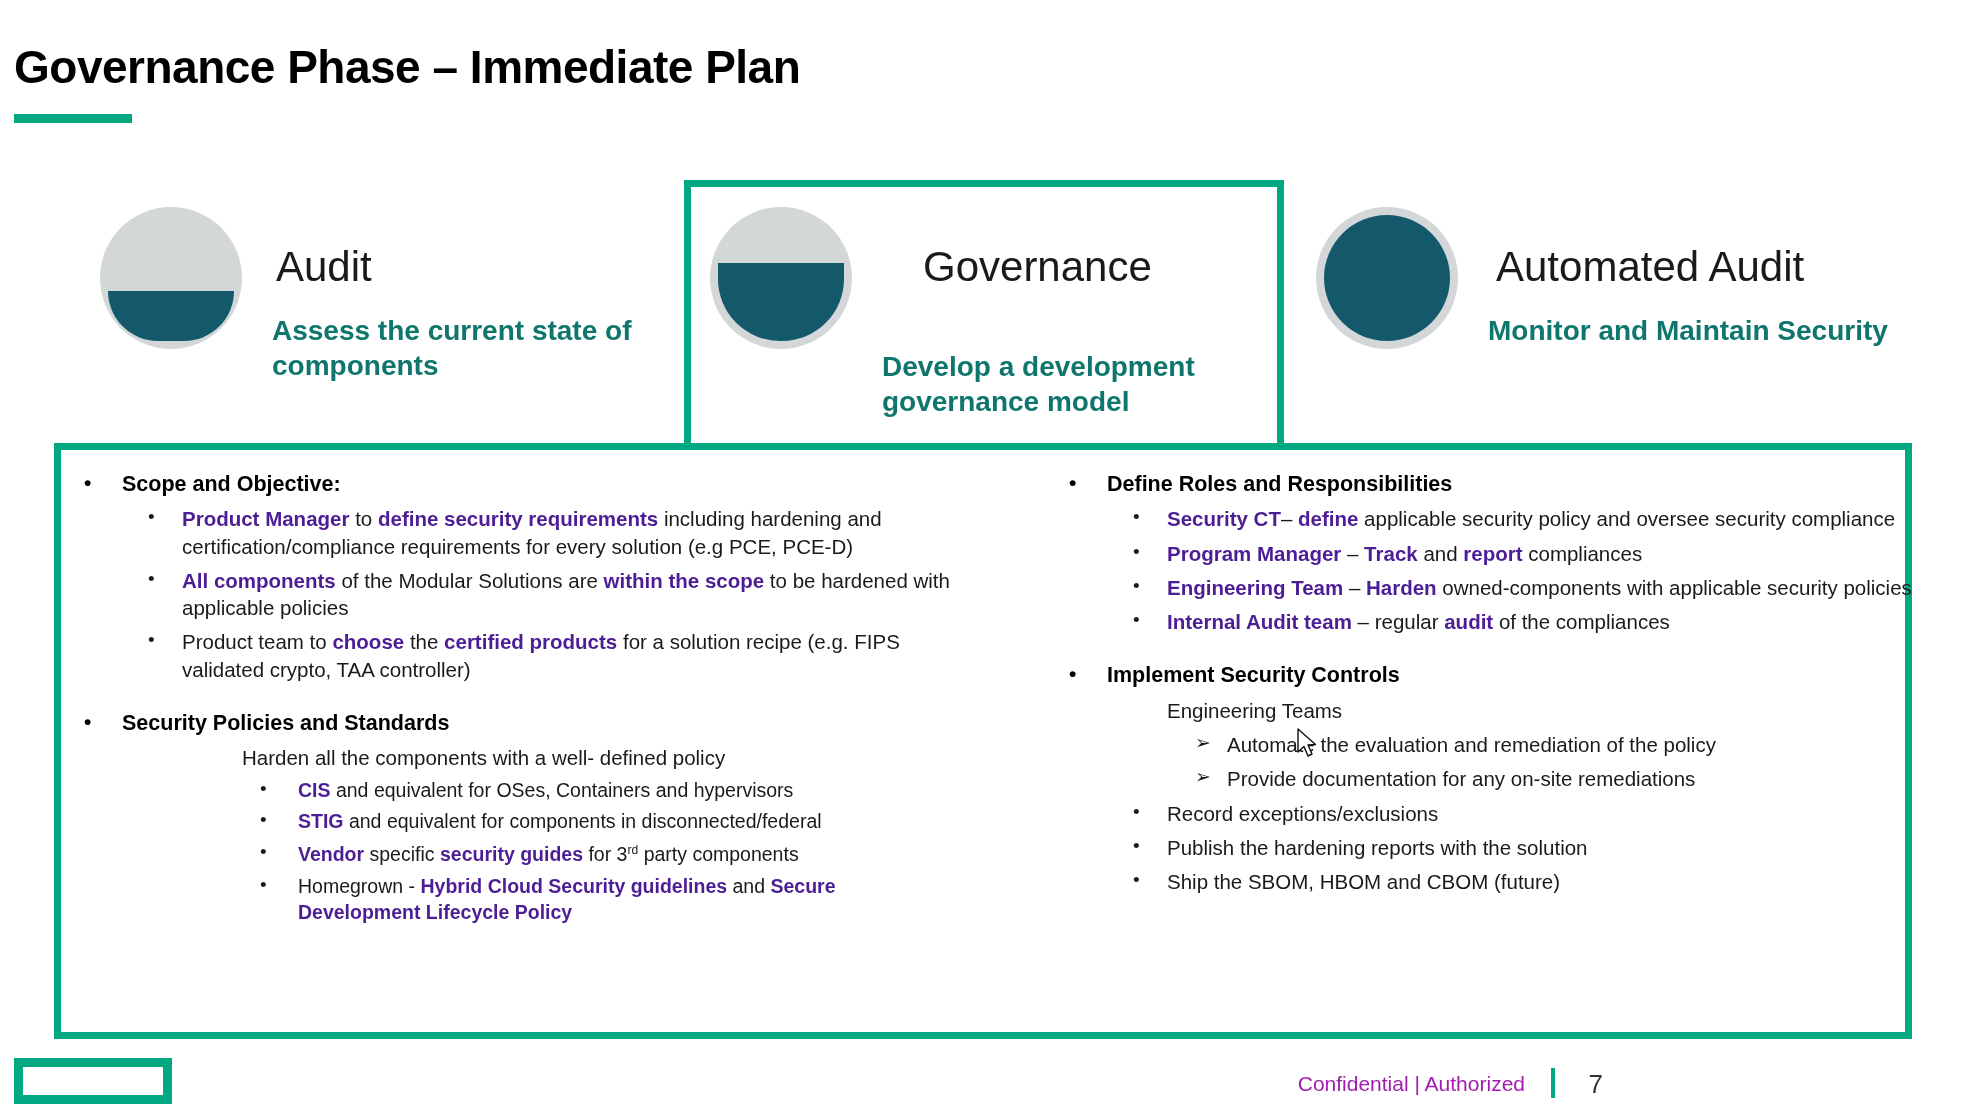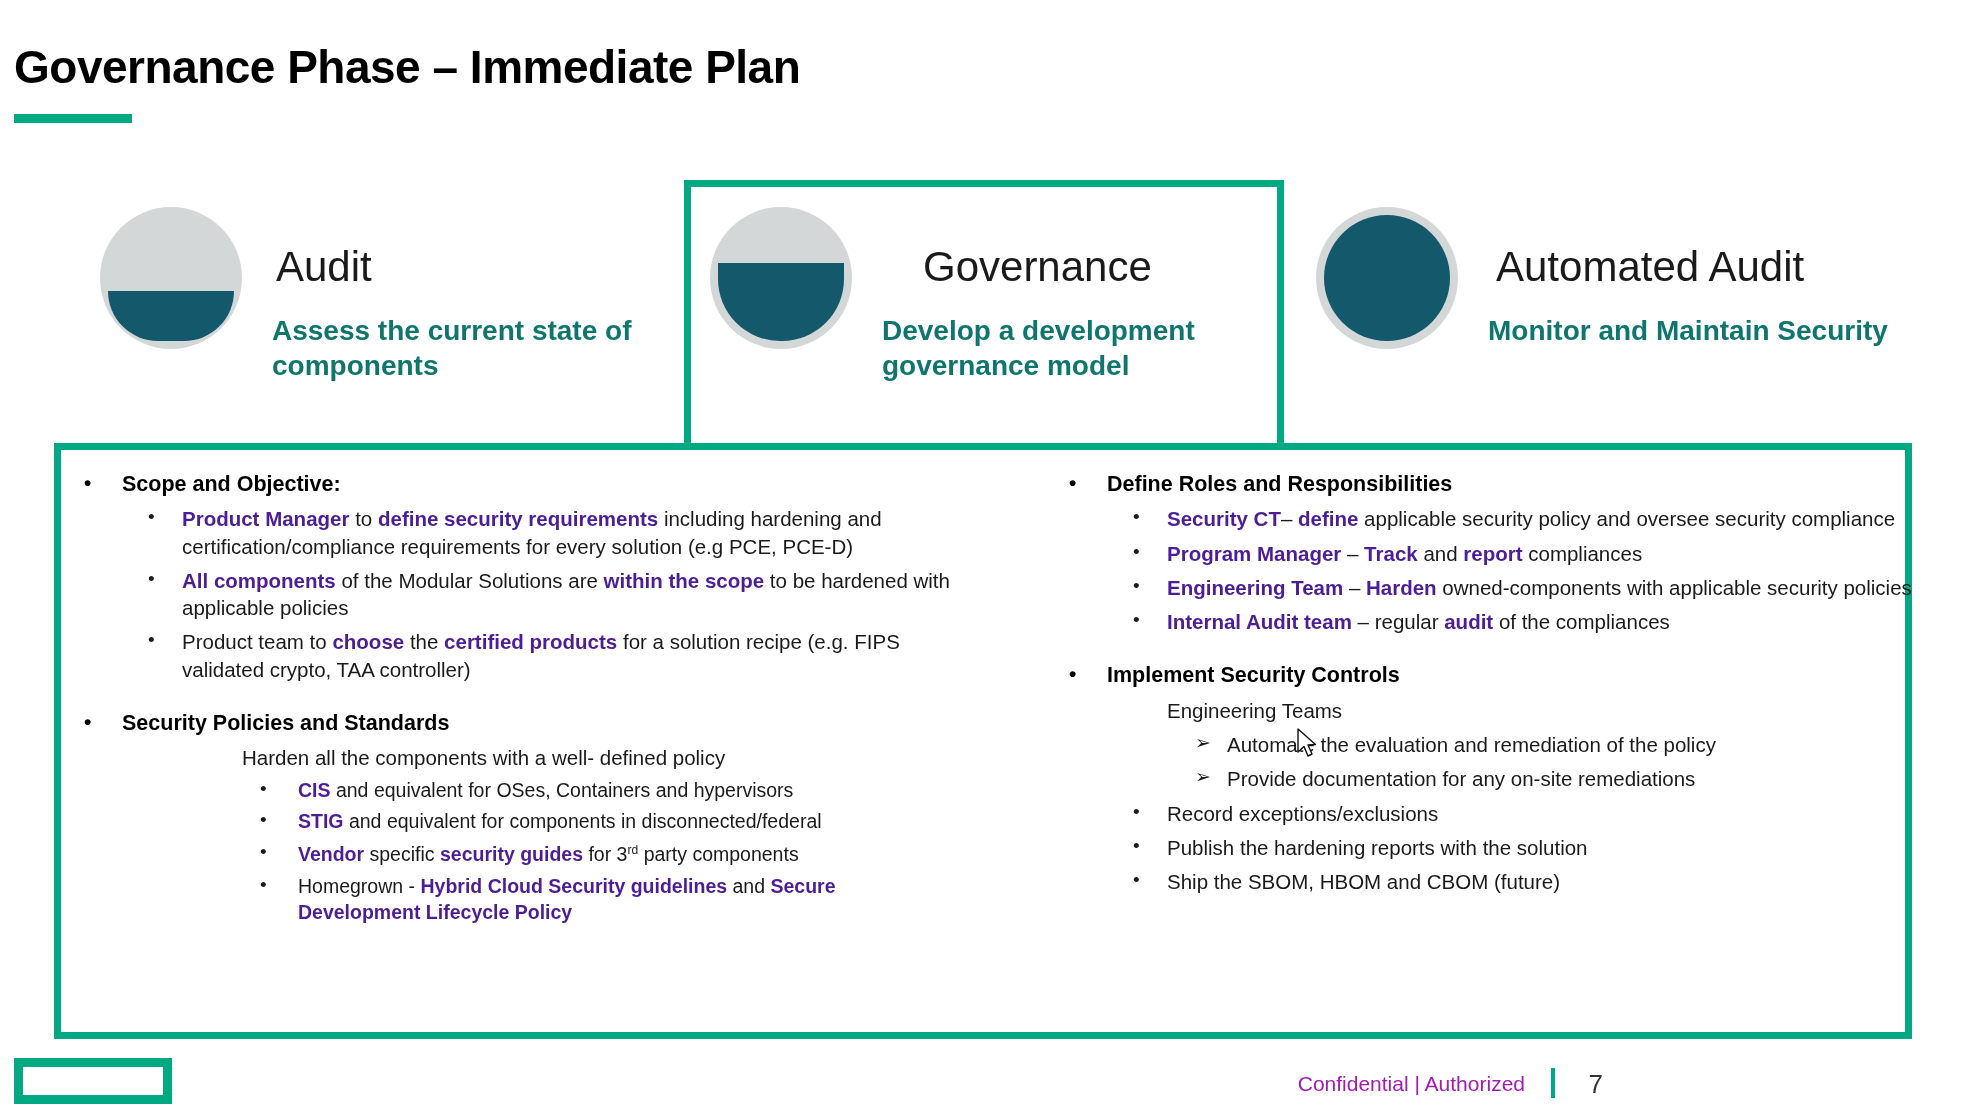--- a/index.html
+++ b/index.html
@@ -142,21 +142,21 @@
       <div class="psub" style="left:172px; width:420px;">Assess the current state of components</div>
     </div>
 
     <div class="pillar" id="pillar-1" style="left:710px;">
       <div class="circle-wrap">
         <div class="circle">
             <div class="fill" id="fill-1" style="height: 78.12px;"></div>
           </div>
       </div>
       <div class="ptitle" style="left:176px;margin-left:37px;">Governance</div>
-      <div class="psub" style="left:172px; width:400px;">Develop a development governance model</div>
+      <div class="psub" style="left:172px; width:400px;margin-top:36px;">Develop a development governance model</div>
     </div>
 
     <div class="pillar" id="pillar-2" style="left:1316px;">
       <div class="circle-wrap">
         <div class="circle full">
             <div class="fill" id="fill-2"></div>
           </div>
       </div>
       <div class="ptitle" style="left:180px;">Automated Audit</div>
       <div class="psub" style="left:172px; width:400px;">Monitor and Maintain Security</div>

